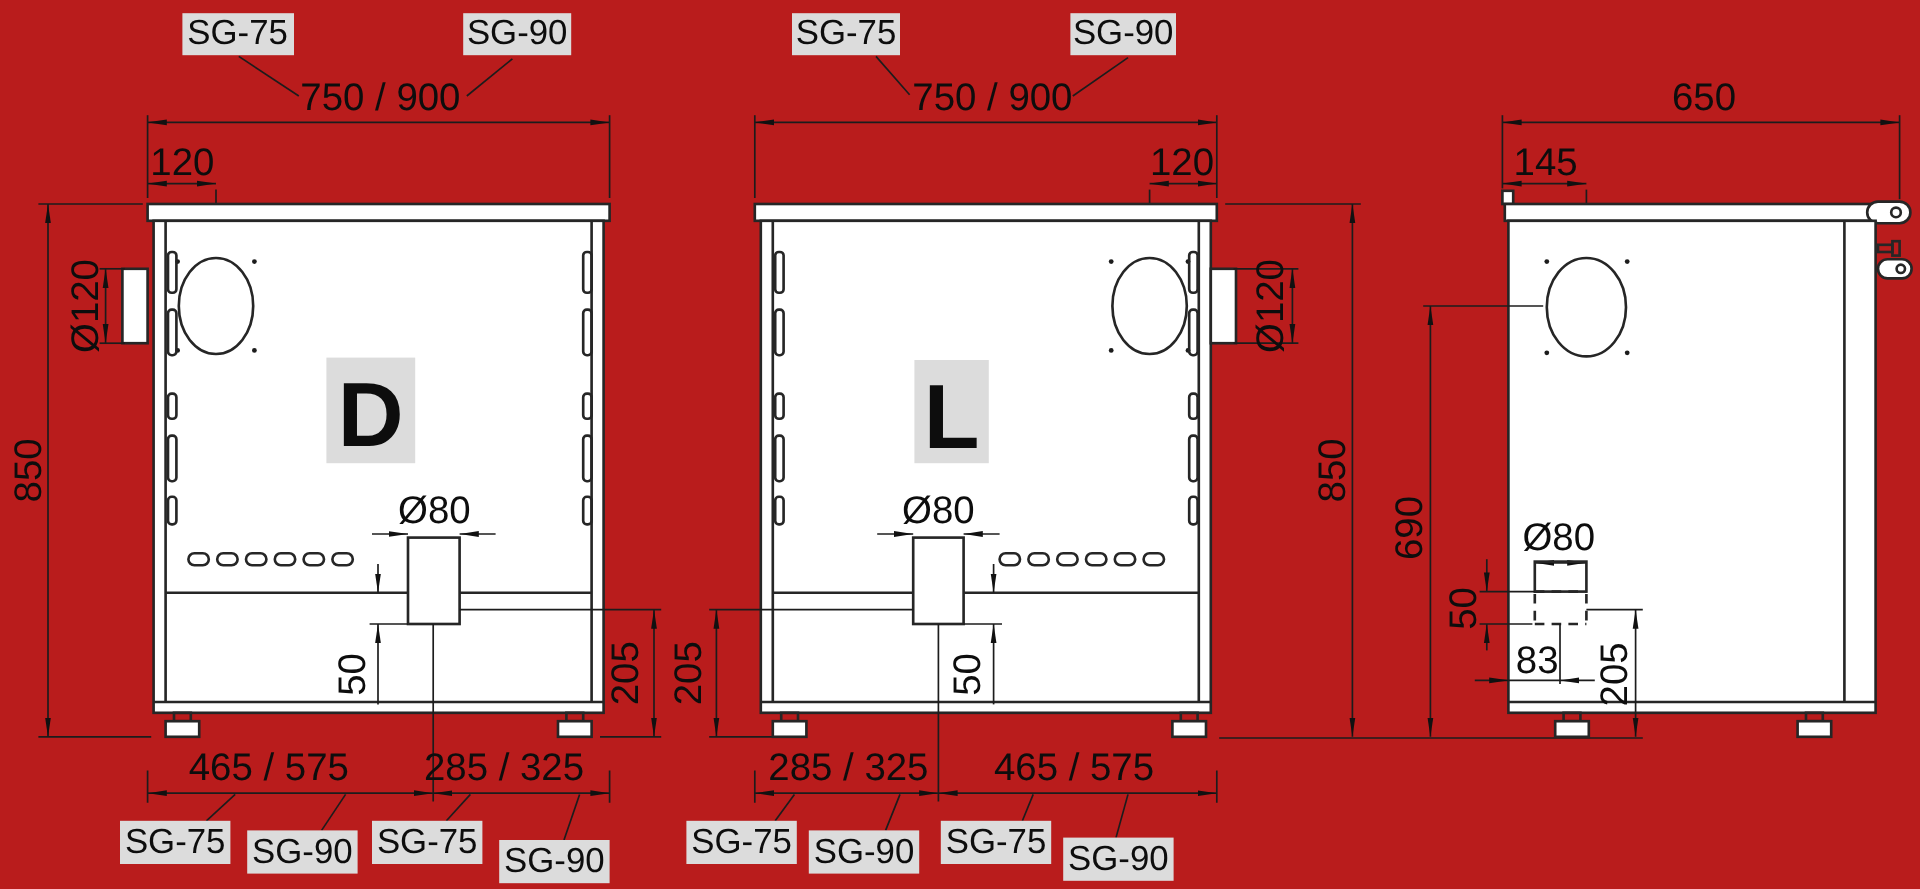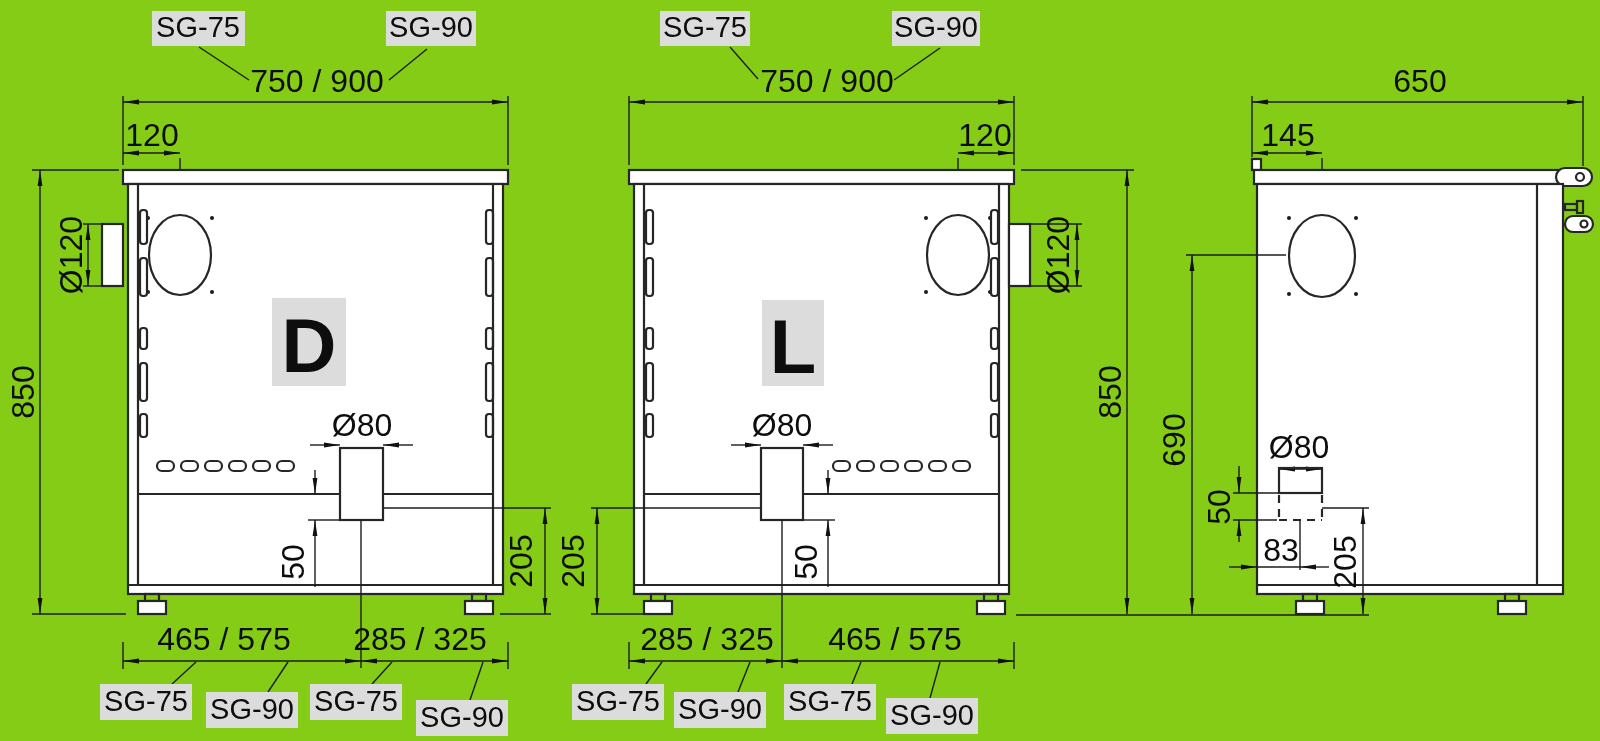--- a/index.html
+++ b/index.html
@@ -1,16 +1,16 @@
 <!DOCTYPE html>
 <html><head>
 <meta charset="utf-8">
 <style>
   html,body { margin:0; padding:0; background:#ffffff; }
-  .stage { position:relative; width:1600px; height:741px; background:#84cc16; overflow:hidden; }
+  .stage { position:relative; width:1600px; height:741px; background:#b91c1c; overflow:hidden; }
   svg { display:block; }
   
   .o  { fill:none; stroke:#262626; stroke-width:2.2; }
   .of { fill:#ffffff; stroke:#262626; stroke-width:2.2; }
   
   .d  { fill:none; stroke:#1c1c1c; stroke-width:1.4; }
   .dsh { stroke-dasharray:8 6; }
   .dot { fill:#1c1c1c; stroke:none; }
   text { font-family:"Liberation Sans", sans-serif; fill:#0d0d0d; }
   .t   { font-size:32px; }

